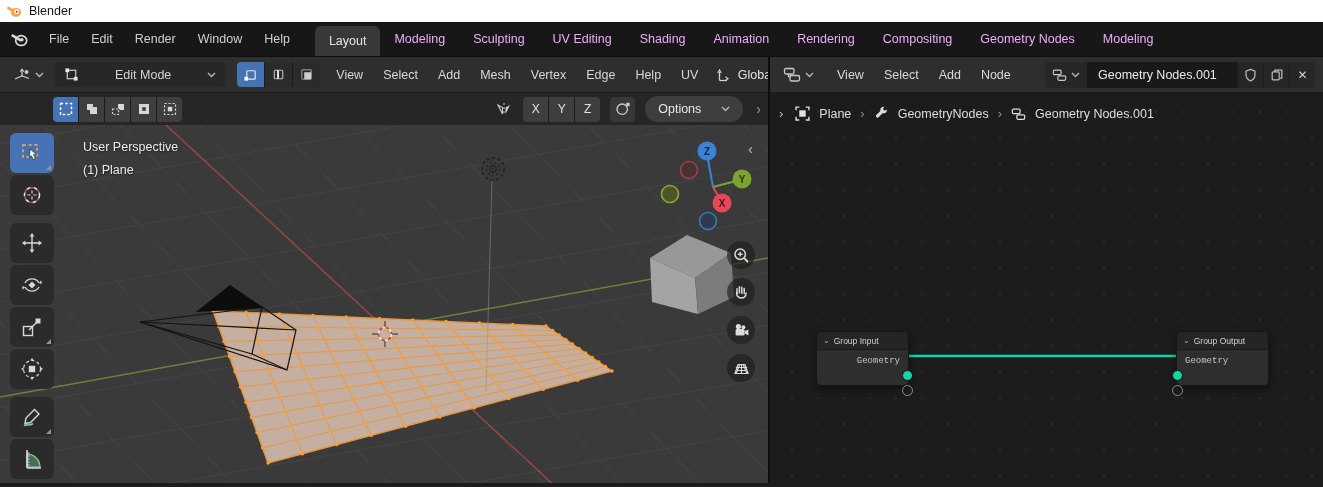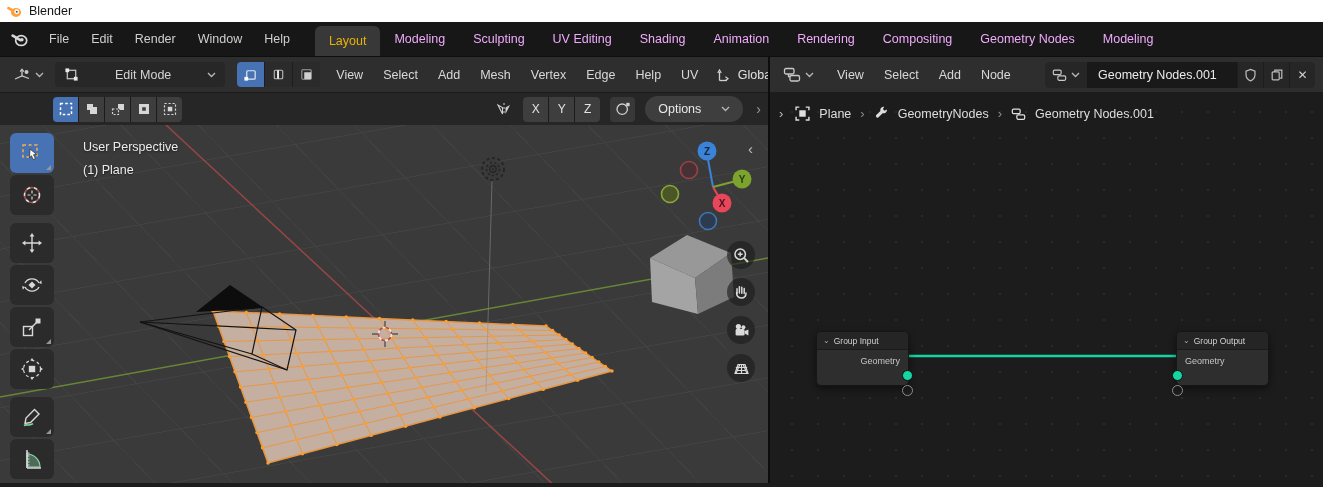--- a/index.html
+++ b/index.html
@@ -10,21 +10,21 @@
   
   .titlebar{height:22px;background:#ffffff;color:#151515;display:flex;align-items:center;gap:7px;
             padding-left:7px;font-size:12.5px;flex:0 0 auto;}
 
   
   .topbar{height:34px;background:#171717;display:flex;align-items:stretch;flex:0 0 auto;border-bottom:1px solid #0e0e0e;}
   .logo-btn{width:38px;display:flex;align-items:center;justify-content:center;}
   .menu-item{display:flex;align-items:center;padding:0 11px;color:#cfcfcf;cursor:default;}
   .tabs{display:flex;align-items:stretch;margin-left:14px;flex:1;min-width:0;}
   .tab{display:flex;align-items:center;padding:0 14px;color:#f0abfc;white-space:nowrap;}
-  .tab.active{background:#383838;color:#eab308;border-radius:6px 6px 0 0;margin-top:4px;}
+  .tab.active{background:#383838;color:#e5e5e5;border-radius:6px 6px 0 0;margin-top:4px;}
 
   
   .main{flex:1;display:flex;min-height:0;}
   .pane{display:flex;flex-direction:column;min-width:0;}
   .viewport-pane{width:768px;flex:0 0 768px;border-right:2px solid #0d0d0d;}
   .node-pane{flex:1;}
 
   
   .ed-header{height:35px;background:#2e2e2e;display:flex;align-items:center;padding:0 8px;
              overflow:hidden;flex:0 0 auto;white-space:nowrap;}
@@ -80,21 +80,21 @@
     background-size:26px 26px;background-position:9px 7px;}
   .breadcrumb{position:absolute;left:6px;top:14px;display:flex;align-items:center;gap:9px;color:#dedede;}
   .bc-sep{color:#8d8d8d;font-size:13px;}
   .bc-toggle{color:#bdbdbd;font-size:13px;padding:0 3px;}
   .link-svg{position:absolute;left:0;top:0;pointer-events:none;}
   .node{position:absolute;width:91px;border-radius:5px;background:rgba(48,48,48,.97);
         border:1px solid #161616;box-shadow:0 3px 7px rgba(0,0,0,.45);}
   .node-header{height:17px;background:#252525;border-radius:4px 4px 0 0;font-size:8.5px;color:#d2d2d2;
                display:flex;align-items:center;padding:0 6px;gap:4px;border-bottom:1px solid #1b1b1b;}
   .node-header .chev{font-size:8px;color:#aaa;line-height:8px;}
-  .node-body{height:35px;position:relative;font-size:9px;color:#c6c6c6;}
+  .node-body{height:35px;position:relative;font-size:9px;color:#c6c6c6;font-family:Liberation Mono, monospace;}
   .sock-label-r{position:absolute;right:8px;top:6px;}
   .sock-label-l{position:absolute;left:8px;top:6px;}
   .socket{position:absolute;width:9px;height:9px;border-radius:50%;background:#13d6a3;border:1px solid #0e0e0e;}
   .socket.open{background:transparent;border:1.5px solid #8e8e8e;}
   svg{display:block;}
 </style>
 </head>
 <body>
 
 <div class="app">

